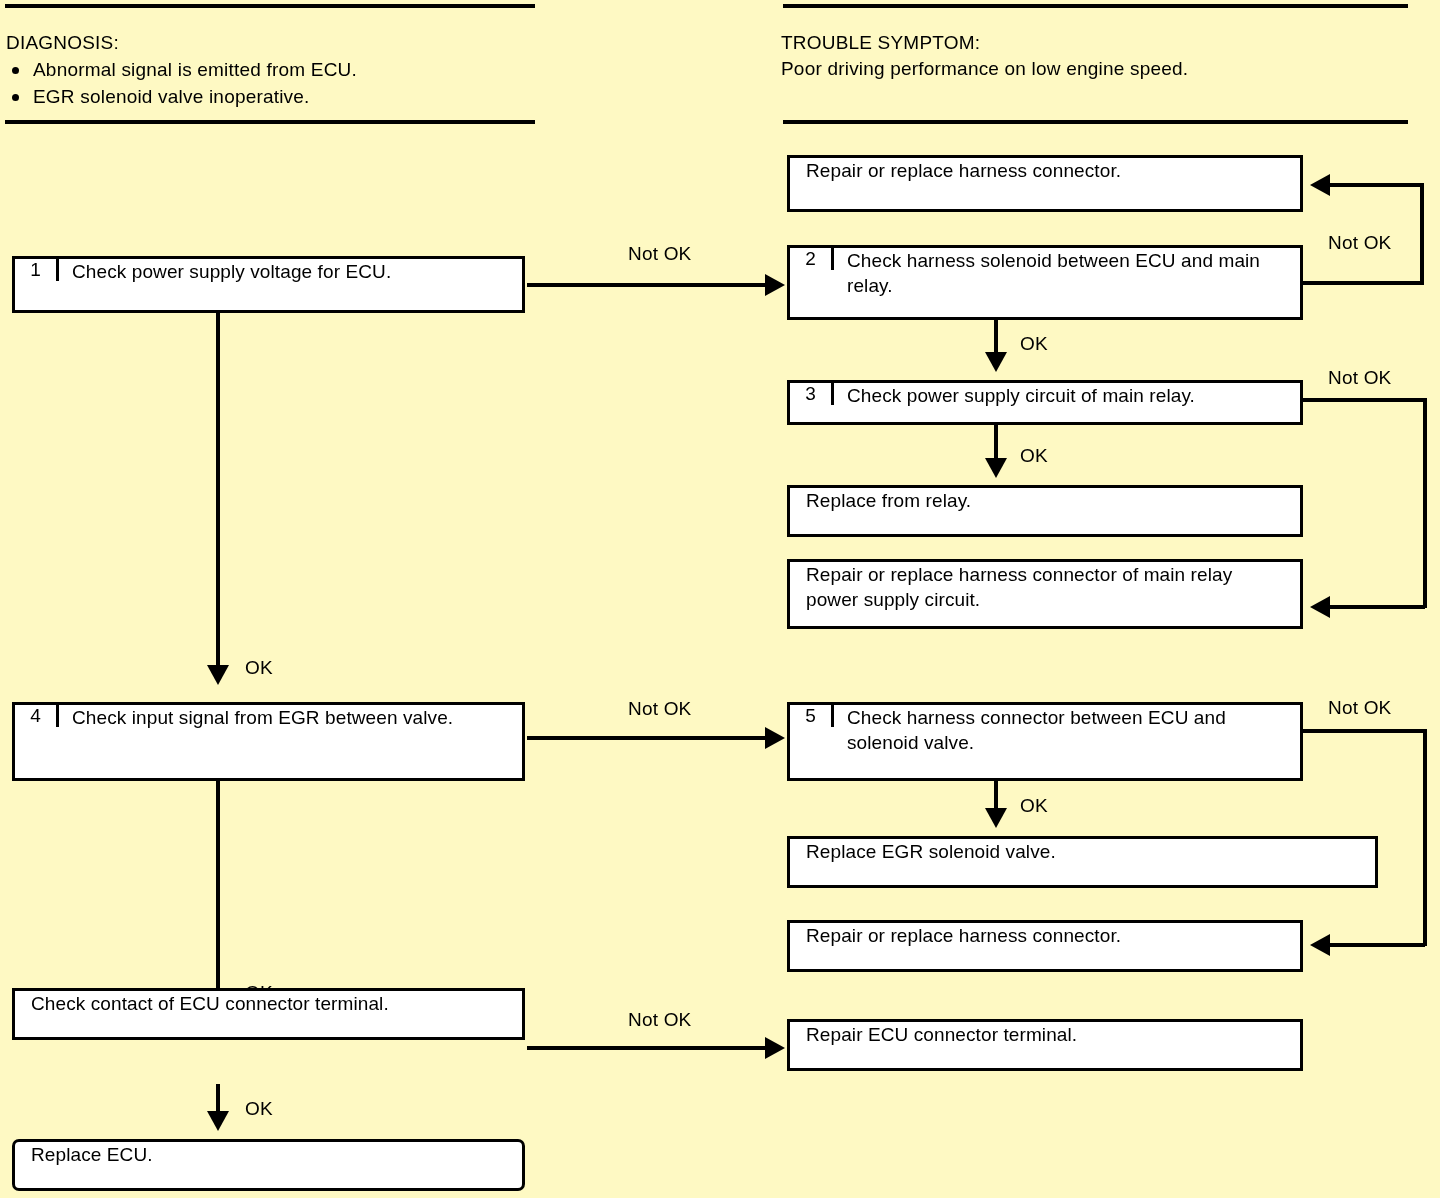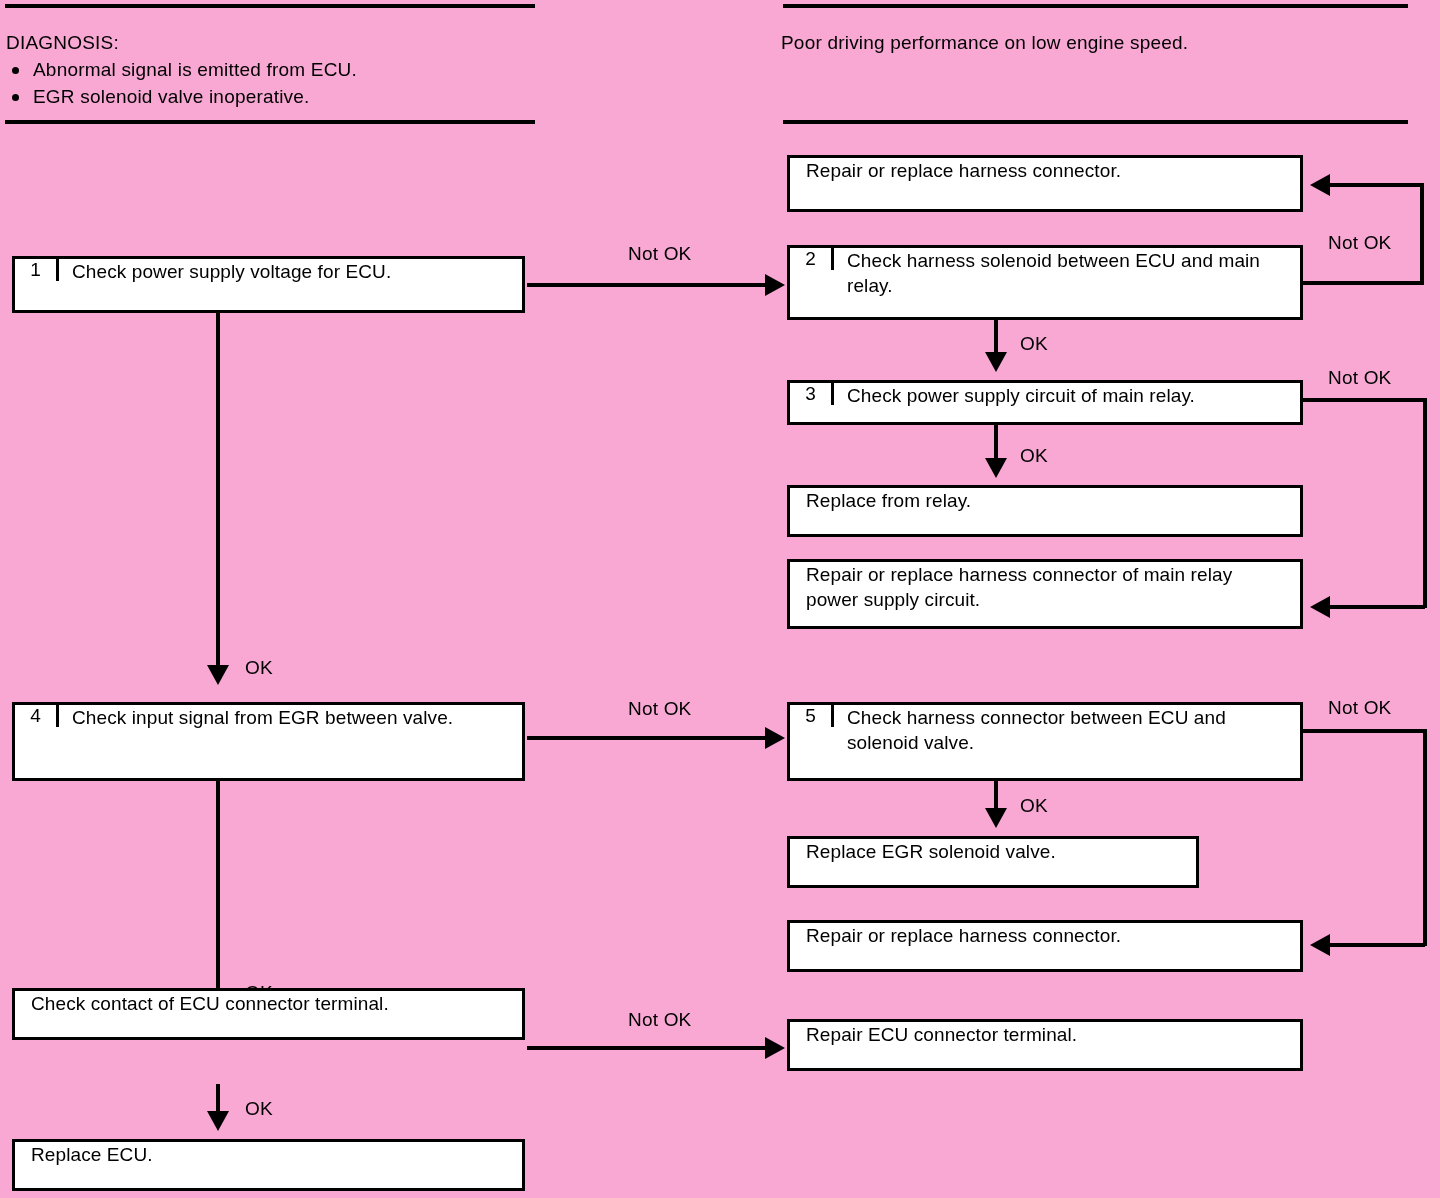--- a/index.html
+++ b/index.html
@@ -9,21 +9,21 @@
     background: #ffffff;
   }
   body {
     font-family: "Liberation Sans", sans-serif;
     color: #000000;
   }
   #page {
     position: relative;
     width: 1440px;
     height: 1198px;
-    background: #f9a8d4;
+    background: #fef9c3;
     overflow: hidden;
   }
 
   
   .rule {
     position: absolute;
     background: #000000;
     height: 4px;
   }
 
@@ -139,20 +139,21 @@
         <span>Abnormal signal is emitted from ECU.</span>
       </li>
       <li>
         <span class="dot"></span>
         <span>EGR solenoid valve inoperative.</span>
       </li>
     </ul>
   </div>
 
   <div class="hdr" style="left:781px; top:30px;">
+    <div class="hdr-title">TROUBLE SYMPTOM:</div>
     <div>Poor driving performance on low engine speed.</div>
   </div>
 
   <div class="rule" style="left:5px; top:120px; width:530px;"></div>
   <div class="rule" style="left:783px; top:120px; width:625px;"></div>
 
   <div class="box no-num" style="left:787px; top:155px; width:516px; height:57px;">
     <div class="txt">Repair or replace harness connector.</div>
   </div>
 
@@ -224,21 +225,21 @@
   <div class="line-h" style="left:1301px; top:729px; width:126px;"></div>
   <div class="line-v" style="left:1423px; top:729px; height:217px;"></div>
   <div class="line-h" style="left:1330px; top:943px; width:95px;"></div>
   <div class="arrow-l" style="left:1310px; top:934px;"></div>
   <div class="edge-label" style="left:1328px; top:697px;">Not OK</div>
 
   <div class="line-v" style="left:994px; top:781px; height:38px;"></div>
   <div class="arrow-d" style="left:985px; top:808px;"></div>
   <div class="edge-label" style="left:1020px; top:795px;">OK</div>
 
-  <div class="box no-num" style="left:787px; top:836px; width:412px; height:52px;">
+  <div class="box no-num" style="left:787px; top:836px; width:591px; height:52px;">
     <div class="txt">Replace EGR solenoid valve.</div>
   </div>
 
   <div class="box no-num" style="left:787px; top:920px; width:516px; height:52px;">
     <div class="txt">Repair or replace harness connector.</div>
   </div>
 
   <div class="line-v" style="left:216px; top:781px; height:215px;"></div>
   <div class="arrow-d" style="left:207px; top:989px;"></div>
   <div class="edge-label" style="left:245px; top:982px;">OK</div>
@@ -252,17 +253,17 @@
   <div class="edge-label" style="left:628px; top:1009px;">Not OK</div>
 
   <div class="box no-num" style="left:787px; top:1019px; width:516px; height:52px;">
     <div class="txt">Repair ECU connector terminal.</div>
   </div>
 
   <div class="line-v" style="left:216px; top:1084px; height:38px;"></div>
   <div class="arrow-d" style="left:207px; top:1111px;"></div>
   <div class="edge-label" style="left:245px; top:1098px;">OK</div>
 
-  <div class="box no-num" style="left:12px; top:1139px; width:513px; height:52px;">
+  <div class="box no-num" style="left:12px; top:1139px; width:513px; height:52px;border-radius:7px;">
     <div class="txt">Replace ECU.</div>
   </div>
 
 </div>
 
 </body></html>

